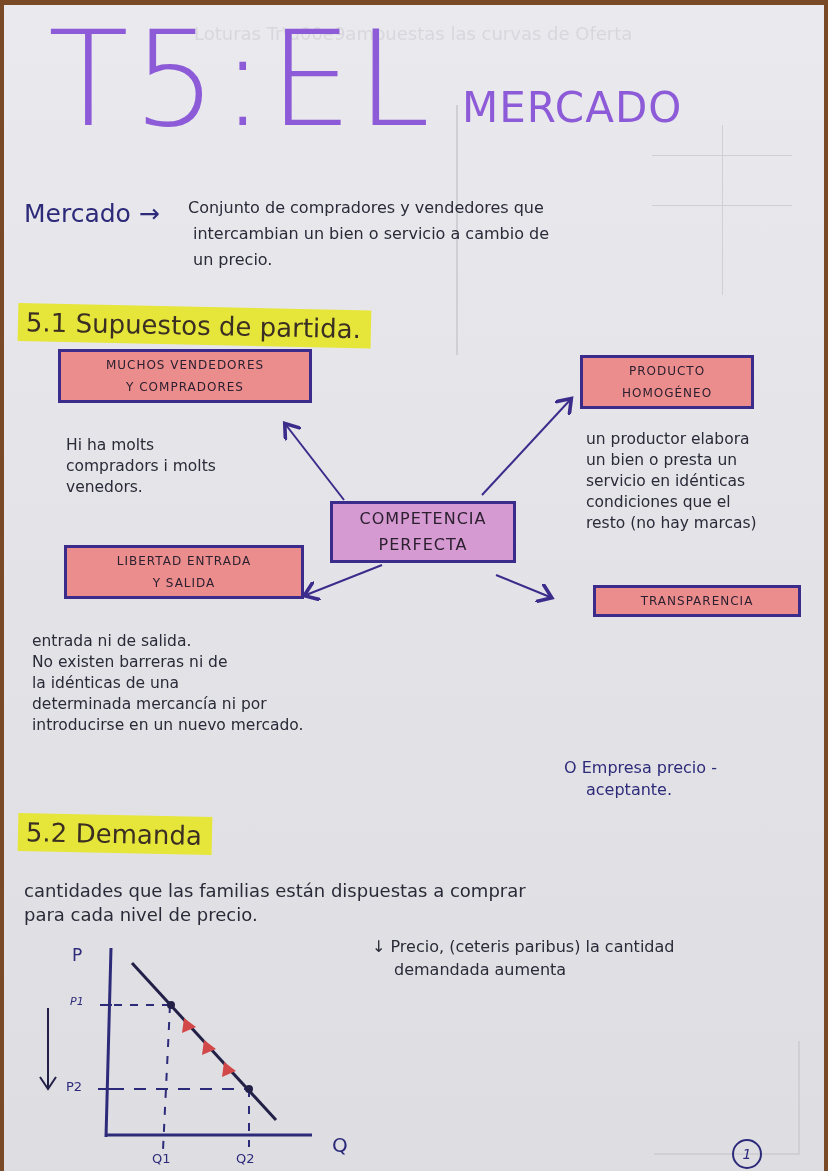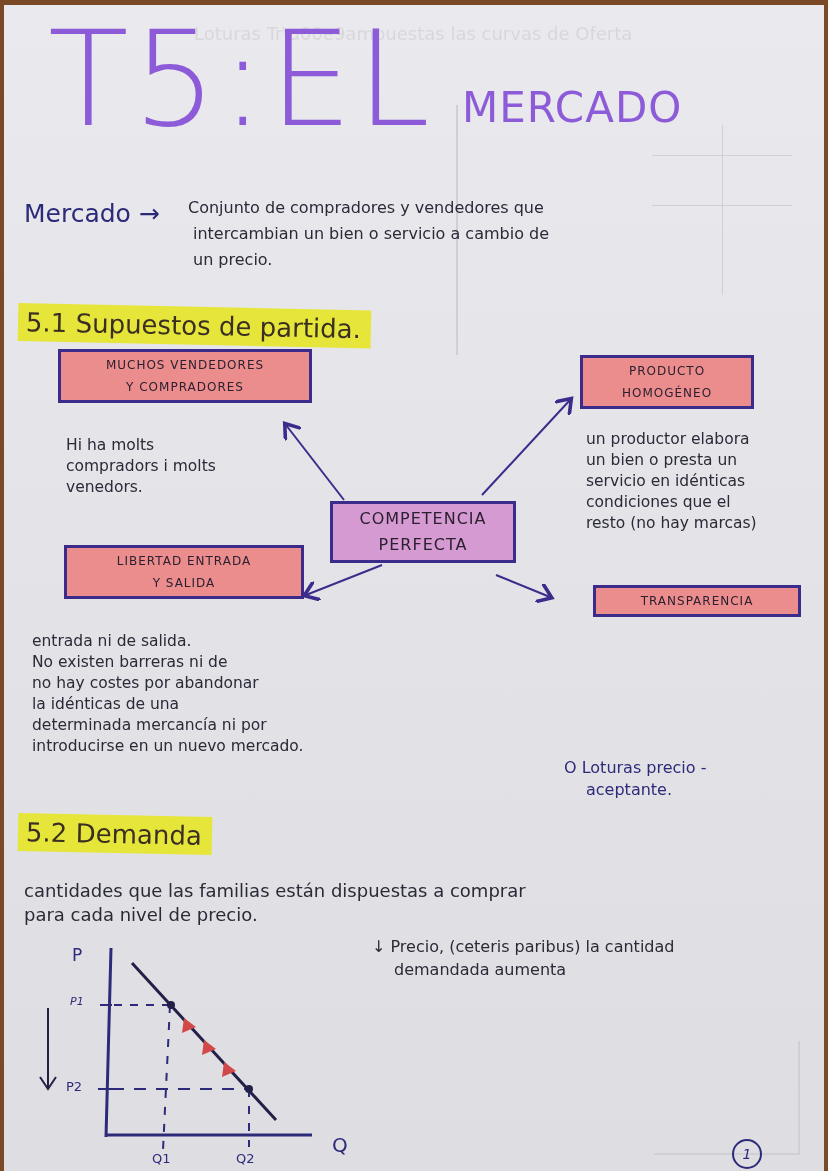--- a/index.html
+++ b/index.html
@@ -112,32 +112,31 @@
     <div>PERFECTA</div>
   </div>
 
   <div class="box" style="left:60px;top:540px;width:222px;">
     <div>LIBERTAD ENTRADA</div>
     <div>Y SALIDA</div>
   </div>
   <div class="desc hand" style="left:28px;top:614px;">
     <div>entrada ni de salida.</div>
     <div>No existen barreras ni de</div>
-    <div>no hay costes por abandonar</div>
     <div>la idénticas de una</div>
     <div>determinada mercancía ni por</div>
     <div>introducirse en un nuevo mercado.</div>
   </div>
 
   <div class="box" style="left:562px;top:580px;width:190px;margin-left:27px;">
     <div>TRANSPARENCIA</div>
   </div>
 
   <div class="bullet hand" style="left:560px;top:752px;">
-    <div><span>O</span> <span>Loturas precio -</span></div>
+    <div><span>O</span> <span>Empresa precio -</span></div>
     <div style="padding-left:22px;">aceptante.</div>
   </div>
 
   <div class="hl" style="left:14px;top:808px;">5.2 Demanda</div>
   <div class="desc hand" style="left:20px;top:862px;font-size:18px;line-height:24px;">
     <div>cantidades que las familias están dispuestas a comprar</div>
     <div>para cada nivel de precio.</div>
   </div>
 
   <div class="chart-wrap">

